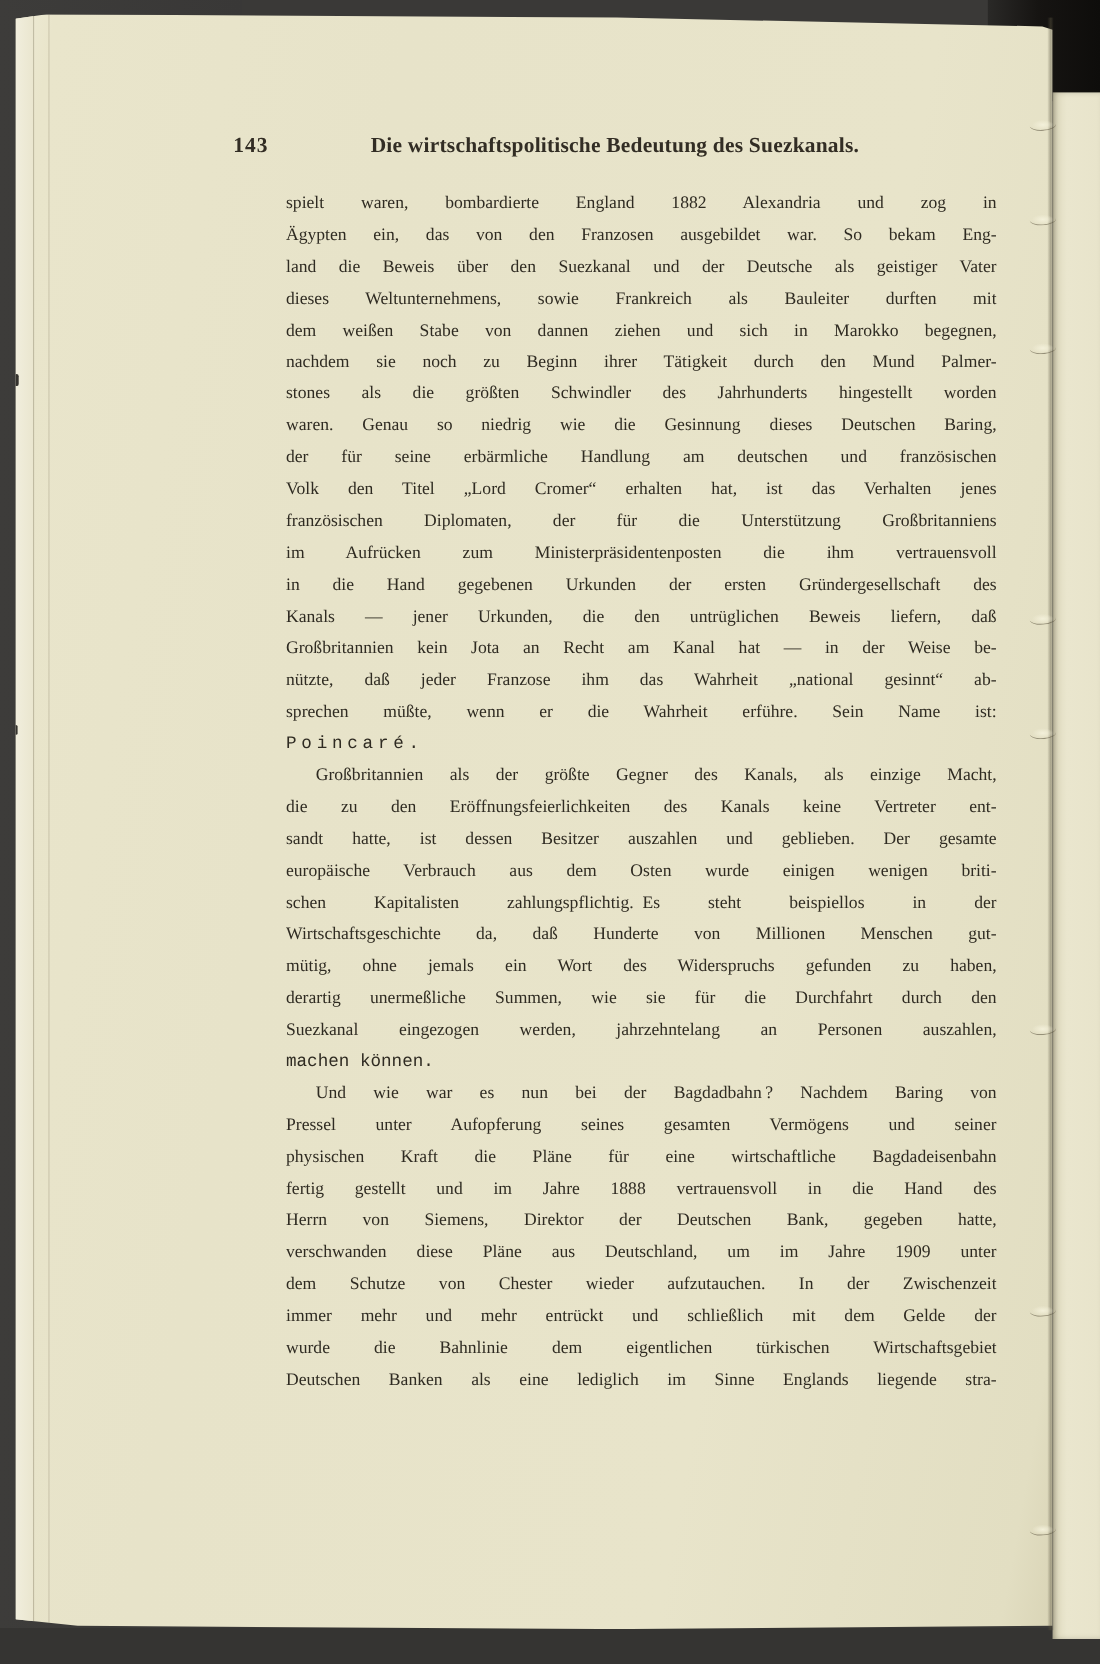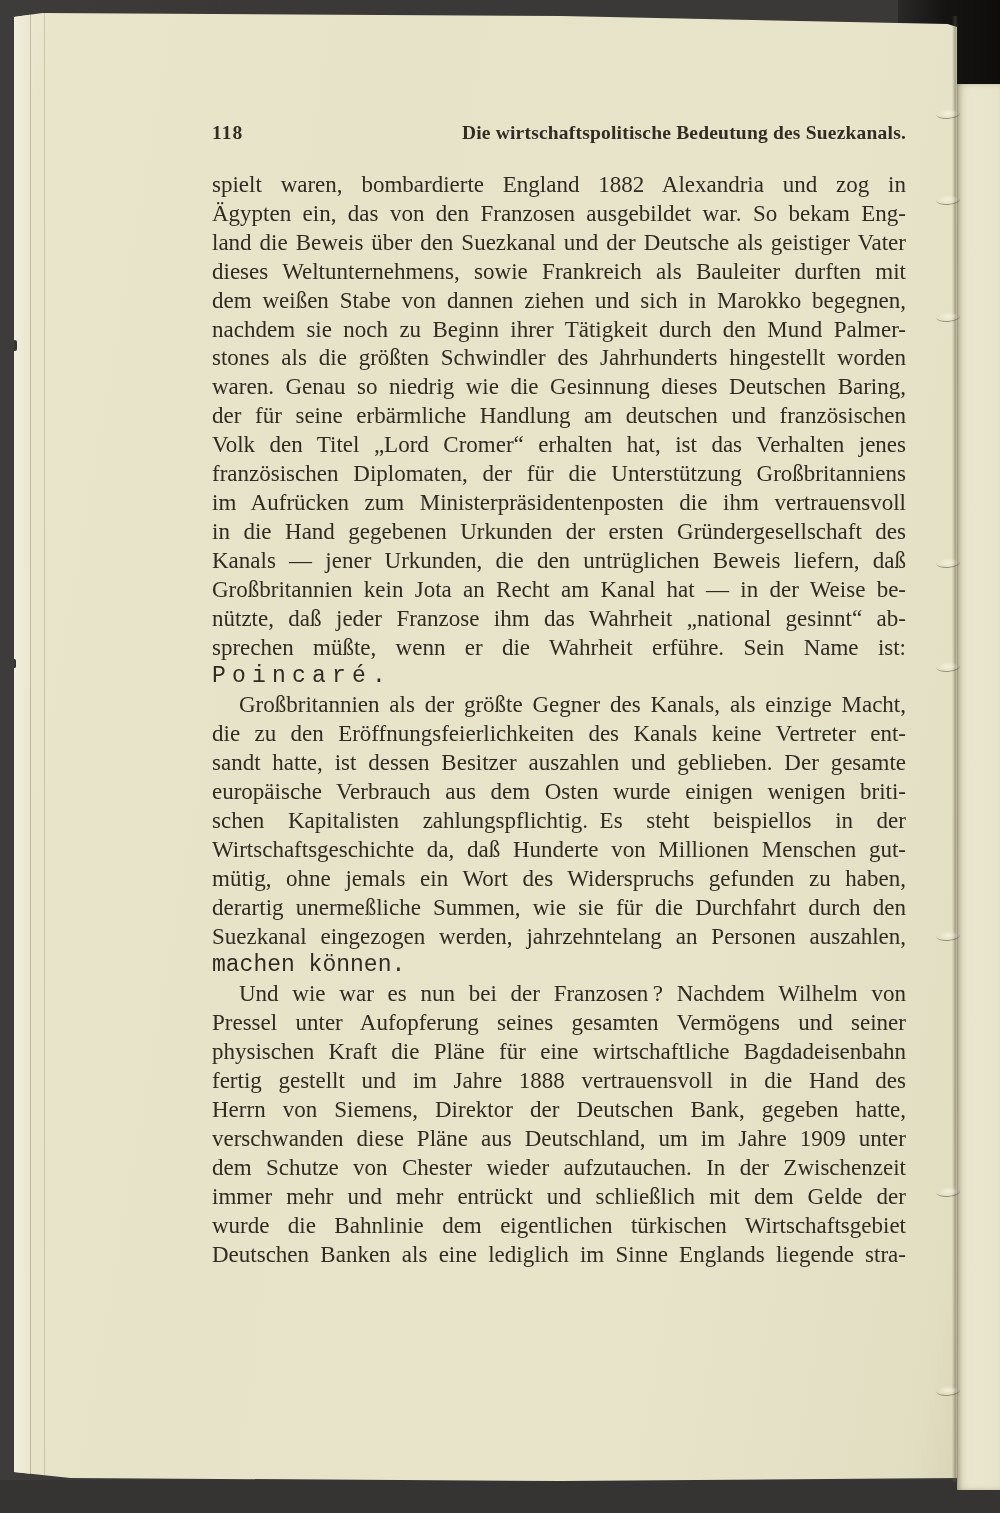--- a/index.html
+++ b/index.html
@@ -53,24 +53,24 @@
     background:radial-gradient(ellipse at center,#f3f0da 0%,rgba(243,240,218,0) 70%);}
   .stitch::after{content:"";position:absolute;left:2px;top:1px;width:24px;height:10px;
     border-bottom:1px solid rgba(85,78,58,.55);border-radius:50%;
     transform:rotate(-4deg);}
 
   
   .text-block{position:absolute;left:198px;top:109px;width:694px;color:#2e2a21;}
   .page-header{position:relative;height:25px;font-size:19.5px;font-weight:700;
     color:#322d24;}
   .page-number{position:absolute;left:0;top:0;letter-spacing:1px;}
-  .running-header{display:block;text-align:right;letter-spacing:.2px;}
+  .running-header{display:block;text-align:center;letter-spacing:.2px;}
 
-  .page-body{margin-top:24px;font-size:23px;line-height:28.9px;
-    color:#2f2b22;}
+  .page-body{margin-top:24px;font-size:16px;line-height:28.9px;
+    color:#2f2b22;margin-left:48px;}
   .para{margin:0;}
   .line{text-align:justify;text-align-last:justify;hyphens:none;
     overflow:hidden;white-space:nowrap;}
   .line.stretch{white-space:normal;}
   .line.flush{text-align-last:left;font-family:Liberation Mono, monospace;}
   .line.ls{letter-spacing:.27em;}
   .line.indent{text-indent:27px;}
 </style>
 </head>
 <body>
@@ -85,21 +85,21 @@
 
   <div class="page">
     <div class="edge-strip"></div>
     <div class="edge-line e1"></div>
     <div class="edge-line e2"></div>
     <div class="edge-speck speck1"></div>
     <div class="edge-speck speck2"></div>
 
     <div class="text-block">
       <div class="page-header">
-        <span class="page-number">118</span>
+        <span class="page-number">143</span>
         <span class="running-header">Die wirtschaftspolitische Bedeutung des Suezkanals.</span>
       </div>
       <div class="page-body" id="body-text">
           <div class="para">
             <div class="line stretch">spielt waren, bombardierte England 1882 Alexandria und zog in</div>
             <div class="line stretch">Ägypten ein, das von den Franzosen ausgebildet war. So bekam Eng-</div>
             <div class="line stretch">land die Beweis über den Suezkanal und der Deutsche als geistiger Vater</div>
             <div class="line stretch">dieses Weltunternehmens, sowie Frankreich als Bauleiter durften mit</div>
             <div class="line stretch">dem weißen Stabe von dannen ziehen und sich in Marokko begegnen,</div>
             <div class="line stretch">nachdem sie noch zu Beginn ihrer Tätigkeit durch den Mund Palmer-</div>
@@ -122,21 +122,21 @@
             <div class="line stretch">sandt hatte, ist dessen Besitzer auszahlen und geblieben. Der gesamte</div>
             <div class="line stretch">europäische Verbrauch aus dem Osten wurde einigen wenigen briti-</div>
             <div class="line stretch">schen Kapitalisten zahlungspflichtig. Es steht beispiellos in der</div>
             <div class="line stretch">Wirtschaftsgeschichte da, daß Hunderte von Millionen Menschen gut-</div>
             <div class="line stretch">mütig, ohne jemals ein Wort des Widerspruchs gefunden zu haben,</div>
             <div class="line stretch">derartig unermeßliche Summen, wie sie für die Durchfahrt durch den</div>
             <div class="line stretch">Suezkanal eingezogen werden, jahrzehntelang an Personen auszahlen,</div>
             <div class="line flush">machen können.</div>
           </div>
           <div class="para">
-            <div class="line stretch indent">Und wie war es nun bei der Franzosen ? Nachdem Wilhelm von</div>
+            <div class="line stretch indent">Und wie war es nun bei der Bagdadbahn ? Nachdem Baring von</div>
             <div class="line stretch">Pressel unter Aufopferung seines gesamten Vermögens und seiner</div>
             <div class="line stretch">physischen Kraft die Pläne für eine wirtschaftliche Bagdadeisenbahn</div>
             <div class="line stretch">fertig gestellt und im Jahre 1888 vertrauensvoll in die Hand des</div>
             <div class="line stretch">Herrn von Siemens, Direktor der Deutschen Bank, gegeben hatte,</div>
             <div class="line stretch">verschwanden diese Pläne aus Deutschland, um im Jahre 1909 unter</div>
             <div class="line stretch">dem Schutze von Chester wieder aufzutauchen. In der Zwischenzeit</div>
             <div class="line stretch">immer mehr und mehr entrückt und schließlich mit dem Gelde der</div>
             <div class="line stretch">wurde die Bahnlinie dem eigentlichen türkischen Wirtschaftsgebiet</div>
             <div class="line stretch">Deutschen Banken als eine lediglich im Sinne Englands liegende stra-</div>
           </div>

